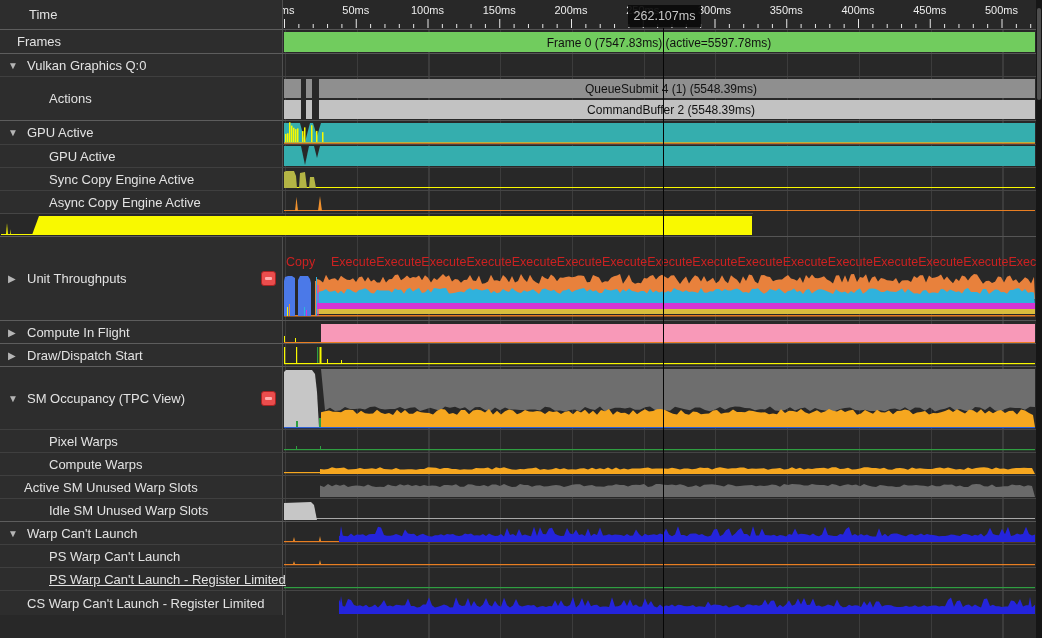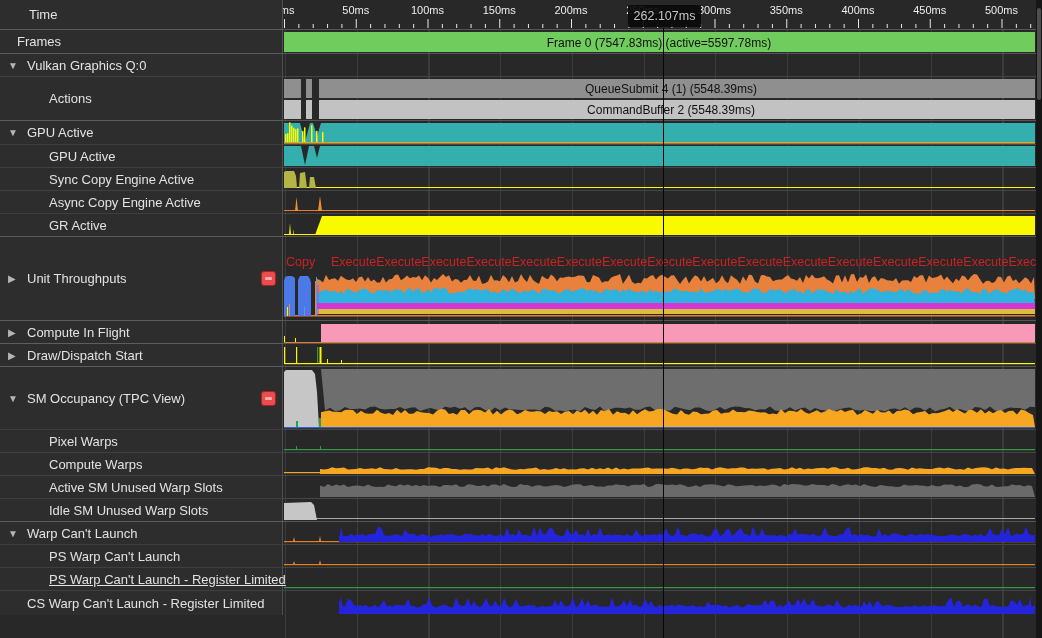--- a/index.html
+++ b/index.html
@@ -202,23 +202,20 @@
         </div>
         <div class="track">
           <svg width="753" height="23" viewBox="0 0 753 23">
             <rect x="1" y="19" width="751" height="1" fill="#e87e22"></rect>
             <polygon points="12,20 13.5,6 15,20" fill="#f0912e"></polygon>
             <polygon points="35,20 37,5 39,20" fill="#f0912e"></polygon>
           </svg>
         </div>
       </div>
       <div class="row" style="height: 23px;">
-        <div class="side" style="padding-left: 49px;">
-          <span>GR Active</span>
-        </div>
         <div class="track">
           <svg width="753" height="23" viewBox="0 0 753 23">
             <rect x="1" y="20" width="751" height="1" fill="#f9f900"></rect>
             <polygon points="6,21 7,9 8,21" fill="#f9f900"></polygon>
             <polygon points="10,21 10.5,15 11,21" fill="#f9f900"></polygon>
             <polygon points="32,21 39,2 752,2 752,21" fill="#f9f900"></polygon>
           </svg>
         </div>
       </div>
       <div class="row grp" style="height: 84px;">
@@ -313,21 +310,21 @@
           <span>Compute Warps</span>
         </div>
         <div class="track">
           <svg width="753" height="23" viewBox="0 0 753 23">
             <rect x="1" y="19" width="36" height="1.2" fill="#f6a71f"></rect>
             <polygon points="37,21 37,15.9 41,16.4 45,16.1 49,14.3 53,15.3 57,15.1 61,14.4 65,16.6 69,16.3 73,15.9 77,15.0 81,16.1 85,15.7 89,15.3 93,16.1 97,14.3 101,16.1 105,16.2 109,16.4 113,14.9 117,16.5 121,16.4 125,16.2 129,16.3 133,16.7 137,15.9 141,15.9 145,14.3 149,14.6 153,14.7 157,16.0 161,14.9 165,14.9 169,16.0 173,15.9 177,16.8 181,16.3 185,16.4 189,16.5 193,15.1 197,15.2 201,15.2 205,14.4 209,16.4 213,14.2 217,15.3 221,14.3 225,15.4 229,16.5 233,16.7 237,15.9 241,16.3 245,15.6 249,15.2 253,14.6 257,16.7 261,16.1 265,16.7 269,16.3 273,14.9 277,16.3 281,15.3 285,16.5 289,16.3 293,16.6 297,15.4 301,15.2 305,16.4 309,14.8 313,16.2 317,15.2 321,16.3 325,14.5 329,16.6 333,14.6 337,16.4 341,15.6 345,16.6 349,15.5 353,15.4 357,15.5 361,15.1 365,14.5 369,15.8 373,15.4 377,15.5 381,15.5 385,15.7 389,14.7 393,15.6 397,16.5 401,15.4 405,15.4 409,16.3 413,15.7 417,14.5 421,15.1 425,14.7 429,16.6 433,15.1 437,14.3 441,15.1 445,15.8 449,15.3 453,15.3 457,14.5 461,14.4 465,16.0 469,15.5 473,15.7 477,15.4 481,15.2 485,16.7 489,15.8 493,15.4 497,15.1 501,16.6 505,16.0 509,14.2 513,16.0 517,14.7 521,16.4 525,15.5 529,16.0 533,15.3 537,14.9 541,14.7 545,15.7 549,14.3 553,14.3 557,15.9 561,15.8 565,14.8 569,16.5 573,16.2 577,15.4 581,14.2 585,14.3 589,14.9 593,14.9 597,15.7 601,14.7 605,16.5 609,16.8 613,15.3 617,15.1 621,15.5 625,16.8 629,14.6 633,15.7 637,15.2 641,15.8 645,16.1 649,16.1 653,15.0 657,14.4 661,15.5 665,14.6 669,15.5 673,16.4 677,15.9 681,16.8 685,14.5 689,16.1 693,14.9 697,14.5 701,14.3 705,14.7 709,16.3 713,14.6 717,15.8 721,15.4 725,16.4 729,15.5 733,15.0 737,15.1 741,14.7 745,15.0 749,15.1 752,21" fill="#f6a71f"></polygon>
           </svg>
         </div>
       </div>
       <div class="row" style="height: 23px;">
-        <div class="side" style="padding-left: 49px;">
+        <div class="side" style="padding-left: 24px;">
           <span>Active SM Unused Warp Slots</span>
         </div>
         <div class="track">
           <svg width="753" height="23" viewBox="0 0 753 23">
             <polygon points="37,21 37,9.6 41,11.1 45,8.0 49,10.3 53,8.5 57,9.8 61,8.5 65,11.0 69,9.9 73,9.5 77,9.8 81,10.4 85,8.6 89,10.3 93,10.9 97,10.7 101,11.0 105,8.6 109,9.8 113,10.3 117,8.2 121,9.4 125,8.4 129,10.0 133,8.9 137,10.3 141,8.9 145,10.0 149,9.4 153,9.8 157,11.0 161,9.0 165,9.1 169,9.6 173,8.3 177,10.8 181,10.8 185,8.3 189,8.6 193,9.7 197,10.1 201,8.9 205,10.6 209,8.5 213,8.6 217,10.0 221,8.0 225,9.7 229,11.1 233,10.8 237,8.1 241,8.9 245,8.9 249,10.8 253,9.5 257,9.2 261,10.4 265,10.3 269,9.5 273,8.9 277,9.4 281,11.1 285,9.9 289,8.7 293,8.3 297,8.2 301,10.3 305,9.4 309,9.0 313,10.6 317,10.5 321,10.8 325,9.4 329,9.5 333,8.3 337,8.9 341,8.9 345,10.6 349,9.1 353,8.8 357,9.1 361,7.9 365,10.9 369,10.2 373,7.9 377,8.0 381,8.8 385,9.1 389,8.6 393,9.3 397,8.3 401,9.3 405,11.0 409,10.5 413,9.2 417,10.9 421,8.7 425,8.4 429,8.3 433,8.8 437,9.6 441,10.5 445,8.2 449,8.9 453,10.3 457,10.1 461,9.6 465,9.2 469,9.1 473,10.3 477,9.4 481,10.0 485,9.4 489,8.6 493,8.9 497,10.7 501,8.0 505,8.9 509,8.1 513,8.3 517,8.6 521,9.6 525,9.4 529,7.9 533,8.7 537,8.9 541,9.0 545,10.0 549,8.1 553,8.8 557,10.2 561,8.9 565,8.2 569,9.3 573,8.4 577,10.2 581,8.0 585,9.6 589,10.5 593,11.0 597,8.9 601,9.4 605,10.2 609,10.2 613,10.9 617,10.7 621,8.6 625,9.5 629,9.6 633,9.0 637,9.6 641,9.7 645,10.4 649,9.1 653,10.3 657,10.2 661,8.6 665,8.8 669,8.4 673,10.6 677,9.6 681,10.9 685,11.1 689,8.6 693,7.9 697,8.3 701,10.3 705,10.6 709,8.6 713,11.1 717,10.8 721,10.2 725,10.2 729,8.5 733,9.2 737,9.0 741,10.6 745,9.2 749,10.1 752,21" fill="#6a6a6a"></polygon>
           </svg>
         </div>
       </div>
       <div class="row" style="height: 23px;">
         <div class="side" style="padding-left: 49px;">

